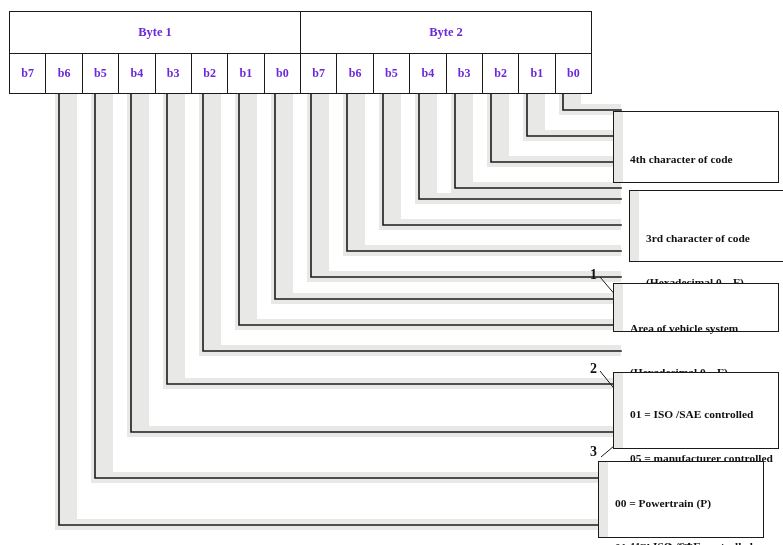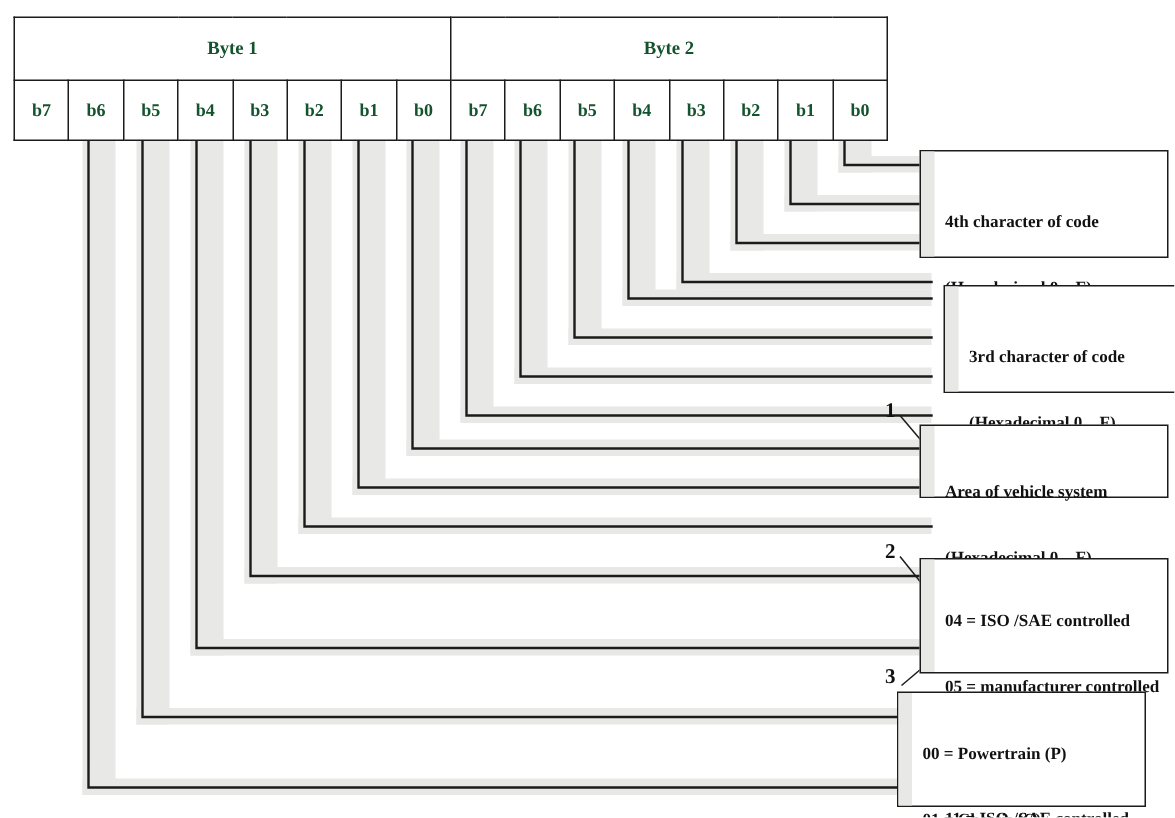--- a/index.html
+++ b/index.html
@@ -38,21 +38,21 @@
     table-layout: fixed;
     background: #ffffff;
     z-index: 4;
   }
   .bit-table td {
     border: 1px solid #1b1b1b;
     text-align: center;
     vertical-align: middle;
     font-family: "Liberation Serif", "DejaVu Serif", serif;
     font-weight: bold;
-    color: #14532d;
+    color: #6d28d9;
     background: #ffffff;
   }
   .byte-head {
     height: 39px;
     font-size: 12.5px;
   }
   .bit-cell {
     height: 37px;
     font-size: 12px;
   }
@@ -201,21 +201,21 @@
         <td class="bit-cell">b5</td>
         <td class="bit-cell">b4</td>
         <td class="bit-cell">b3</td>
         <td class="bit-cell">b2</td>
         <td class="bit-cell">b1</td>
         <td class="bit-cell">b0</td>
       </tr>
     </tbody>
   </table>
 
-  <div class="desc-box" style="left:613px; top:100px; width:166px; height:72px;">
+  <div class="desc-box" style="left:613px; top:111px; width:166px; height:72px;">
     <div class="shadow-band"></div>
     <div class="desc-text" style="top:11px;">
       <div>4th character of code</div>
       <div>(Hexadecimal 0 ...F)</div>
       <div>[display character 5]</div>
     </div>
   </div>
 
   <div class="desc-box" style="left:629px; top:190px; width:166px; height:72px;">
     <div class="shadow-band"></div>
@@ -231,21 +231,21 @@
     <div class="desc-text" style="top:8px;">
       <div>Area of vehicle system</div>
       <div>(Hexadecimal 0 ...F)</div>
       <div>[display character 3]</div>
     </div>
   </div>
 
   <div class="desc-box" style="left:613px; top:372px; width:166px; height:77px;">
     <div class="shadow-band"></div>
     <div class="desc-text" style="top:5px;">
-      <div>04 = ISO /SAE controlled</div>
+      <div>01 = ISO /SAE controlled</div>
       <div>05 = manufacturer controlled</div>
       <div>10 = ISO /SAE controlled</div>
       <div>11 = ISO /SAE controlled</div>
       
     </div>
   </div>
 
   <div class="desc-box" style="left:598px; top:461px; width:166px; height:77px;">
     <div class="shadow-band"></div>
     <div class="desc-text" style="top:5px;">

